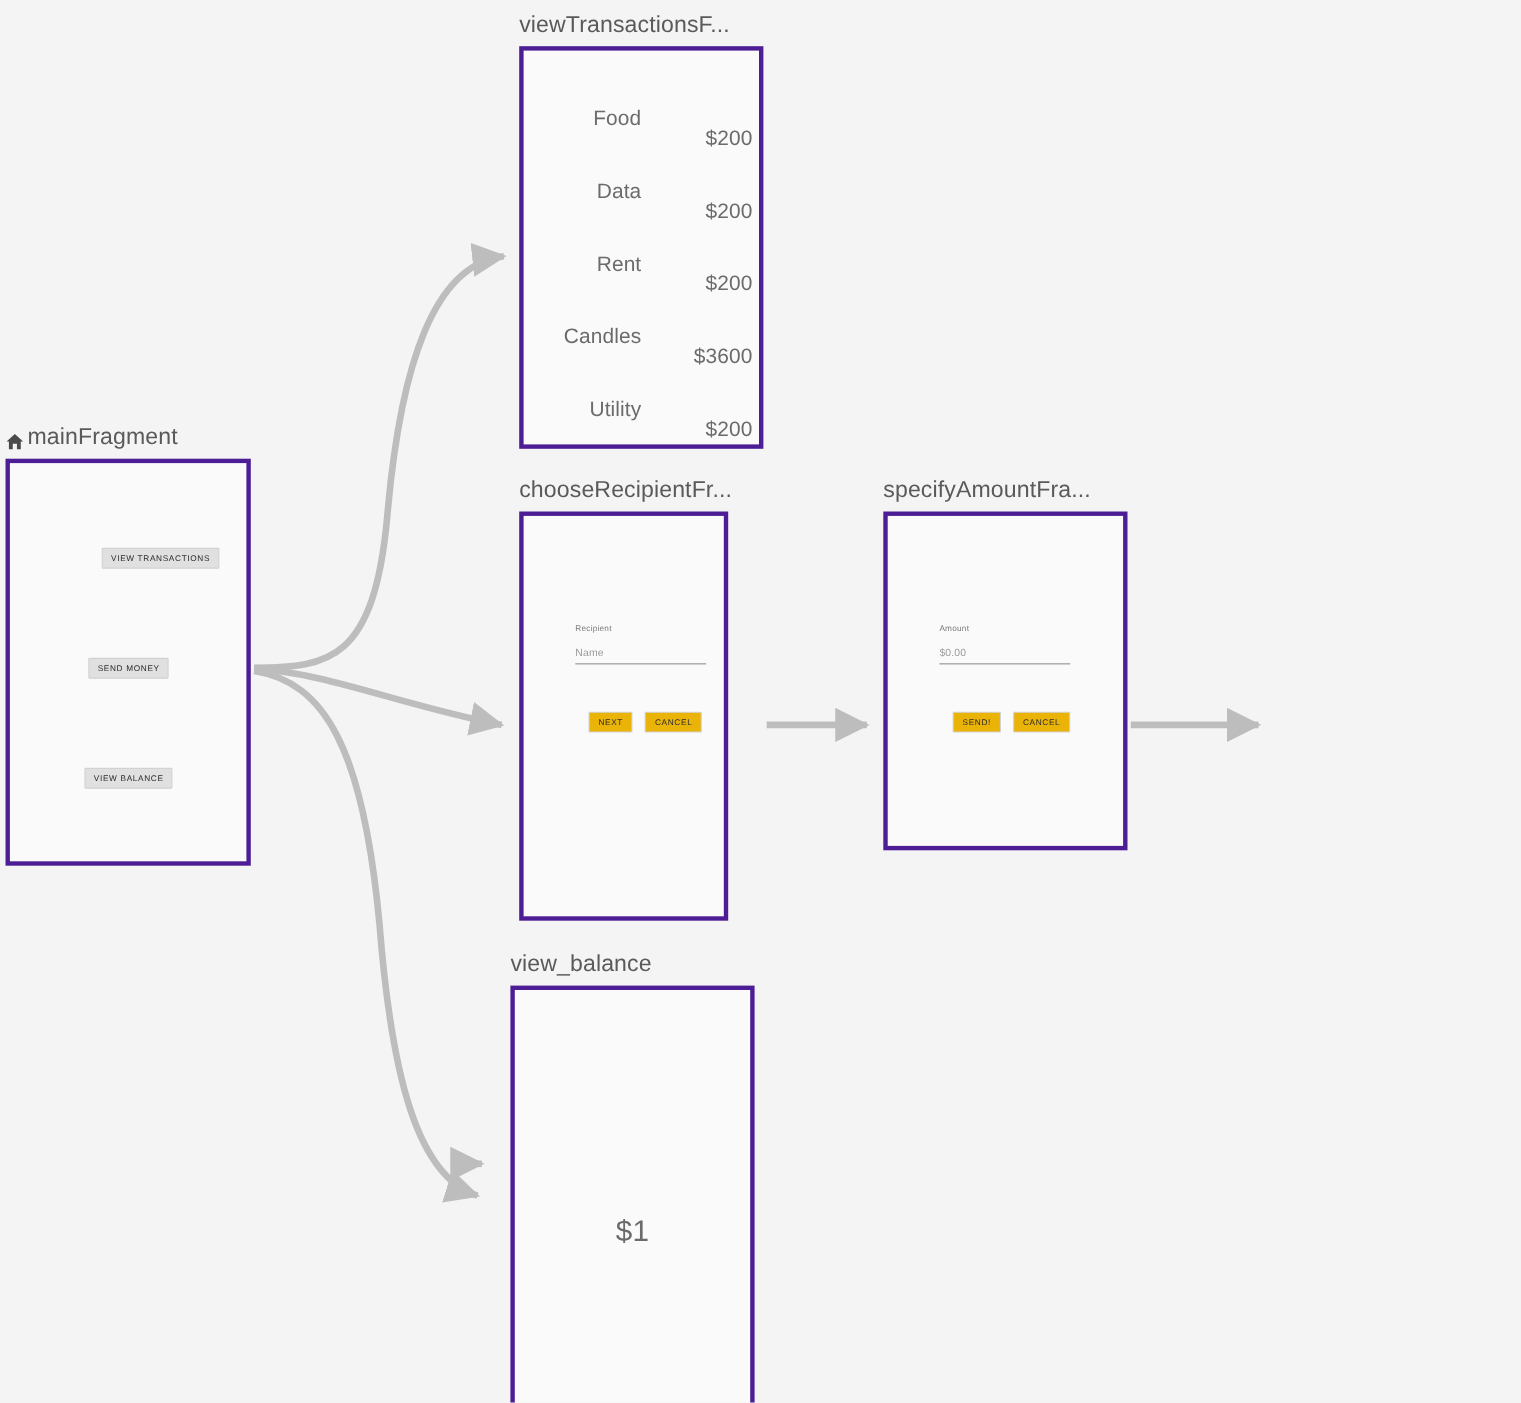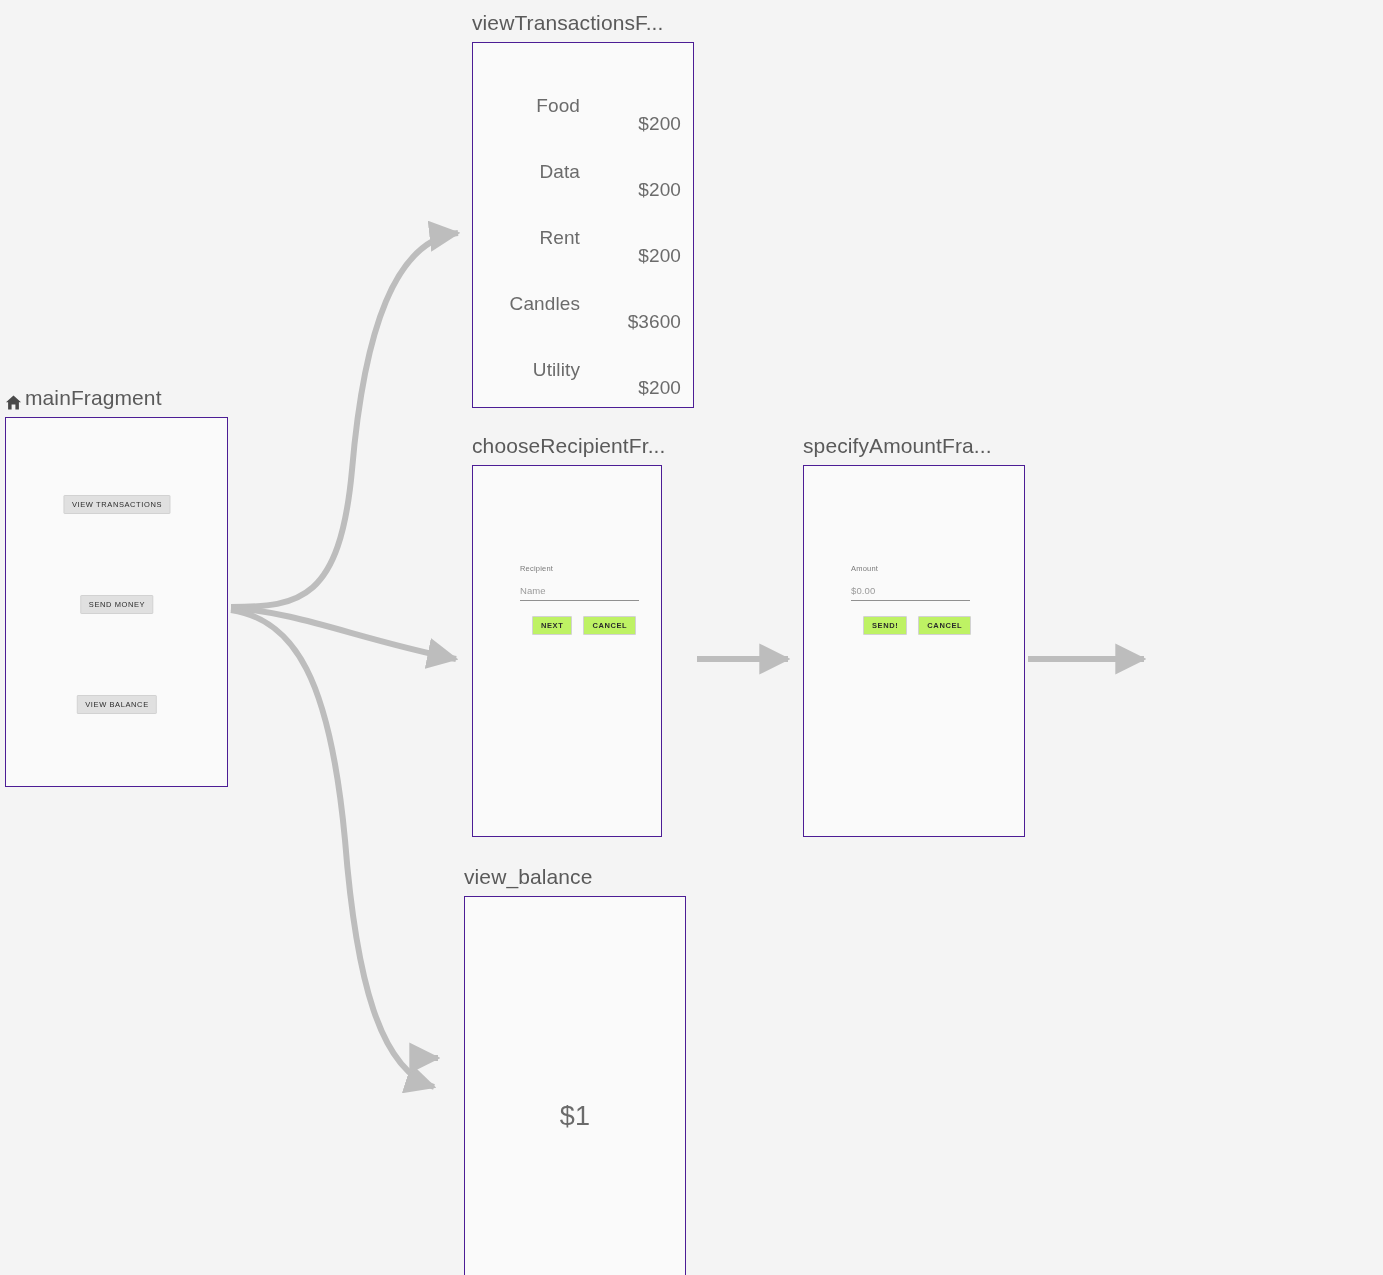--- a/index.html
+++ b/index.html
@@ -50,21 +50,21 @@
   }
   .home-icon {
     display: inline-block;
     width: 17px;
     height: 17px;
     position: relative;
     top: 1px;
   }
   .frame {
     background: #fafafa;
-    border: 1px solid #4c1d95;
+    border: 4px solid #4c1d95;
     box-sizing: border-box;
     position: relative;
     overflow: hidden;
   }
 
   
   #main-fragment-node { left: 5px; top: 385px; }
   #main-fragment-frame { width: 223px; height: 370px; }
 
   .mf-btn {
@@ -77,21 +77,21 @@
     font-weight: 500;
     text-align: center;
     padding: 4px 7px 4px 8px;
     box-sizing: border-box;
     left: 50%;
     transform: translateX(-50%);
     white-space: nowrap;
     line-height: 9px;
     border-radius: 1px;
   }
-  #btn-view-transactions { top: 77px; }
+  #btn-view-transactions { top: 77px; margin-left: 29px; }
   #btn-send-money       { top: 177px; }
   #btn-view-balance     { top: 277px; }
 
   
   #transactions-node { left: 472px; top: 10px; }
   #transactions-frame { width: 222px; height: 366px; }
   .tx-list {
     position: absolute;
     top: 30px;
     left: 0;
@@ -115,21 +115,21 @@
     text-align: right;
     margin-left: 17px;
     margin-top: 36px;
   }
 
   
   #recipient-node { left: 472px; top: 433px; }
   #recipient-frame { width: 190px; height: 372px; }
 
   #amount-node { left: 803px; top: 433px; }
-  #amount-frame { width: 222px; height: 372px; padding-left: 15px; }
+  #amount-frame { width: 222px; height: 308px; padding-left: 15px; }
 
   .form-body {
     position: absolute;
     left: 47px;
     top: 98px;
     width: 130px;
   }
   .form-label {
     font-size: 7.5px;
     color: #7b7b7b;
@@ -146,30 +146,31 @@
     line-height: 12px;
     letter-spacing: 0.1px;
   }
   .form-actions {
     display: flex;
     gap: 11px;
     margin-top: 15px;
     padding-left: 12px;
   }
   .form-btn {
-    background: #bef264;
+    background: #eab308;
     border: 1px solid #d2d2d2;
     color: #2b2b2b;
     font-size: 7.5px;
     letter-spacing: 0.6px;
-    font-weight: 700;
+    font-weight: 400;
     padding: 4px 8px;
     line-height: 9px;
     white-space: nowrap;
     border-radius: 1px;
+    margin-top: 28px;
   }
 
   
   #confirmation-node { left: 1159px; top: 433px; }
   #confirmation-frame { width: 222px; height: 372px; }
   .confirm-body {
     position: absolute;
     left: 0; right: 0;
     top: 207px;
     text-align: center;

